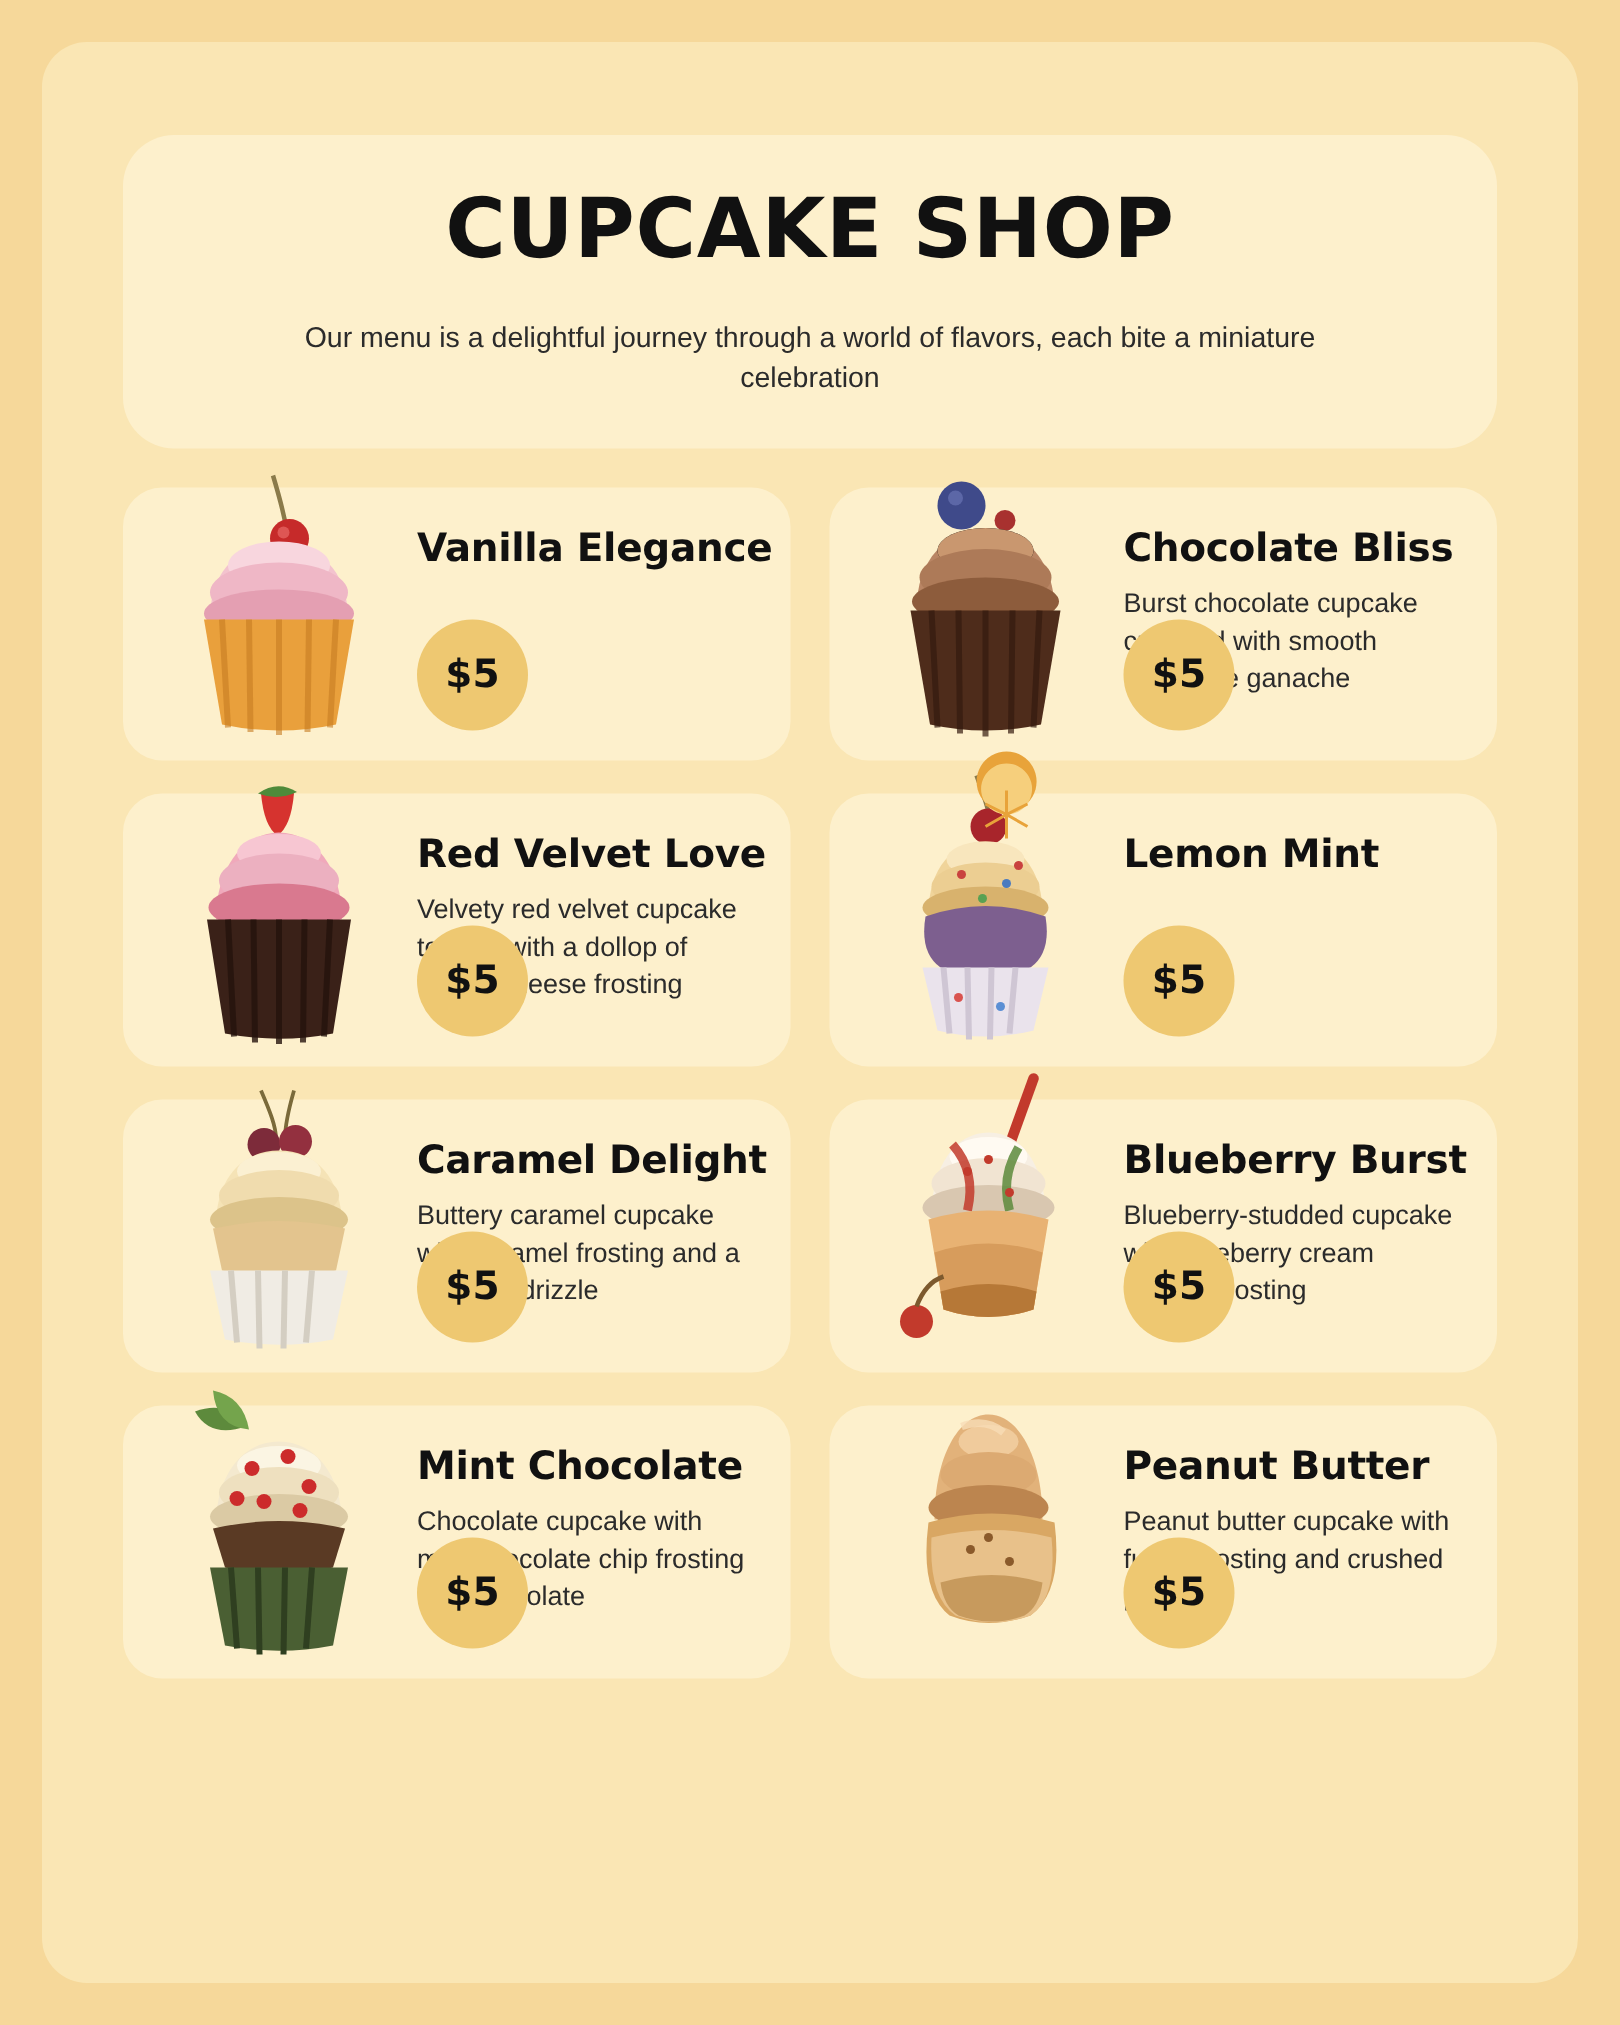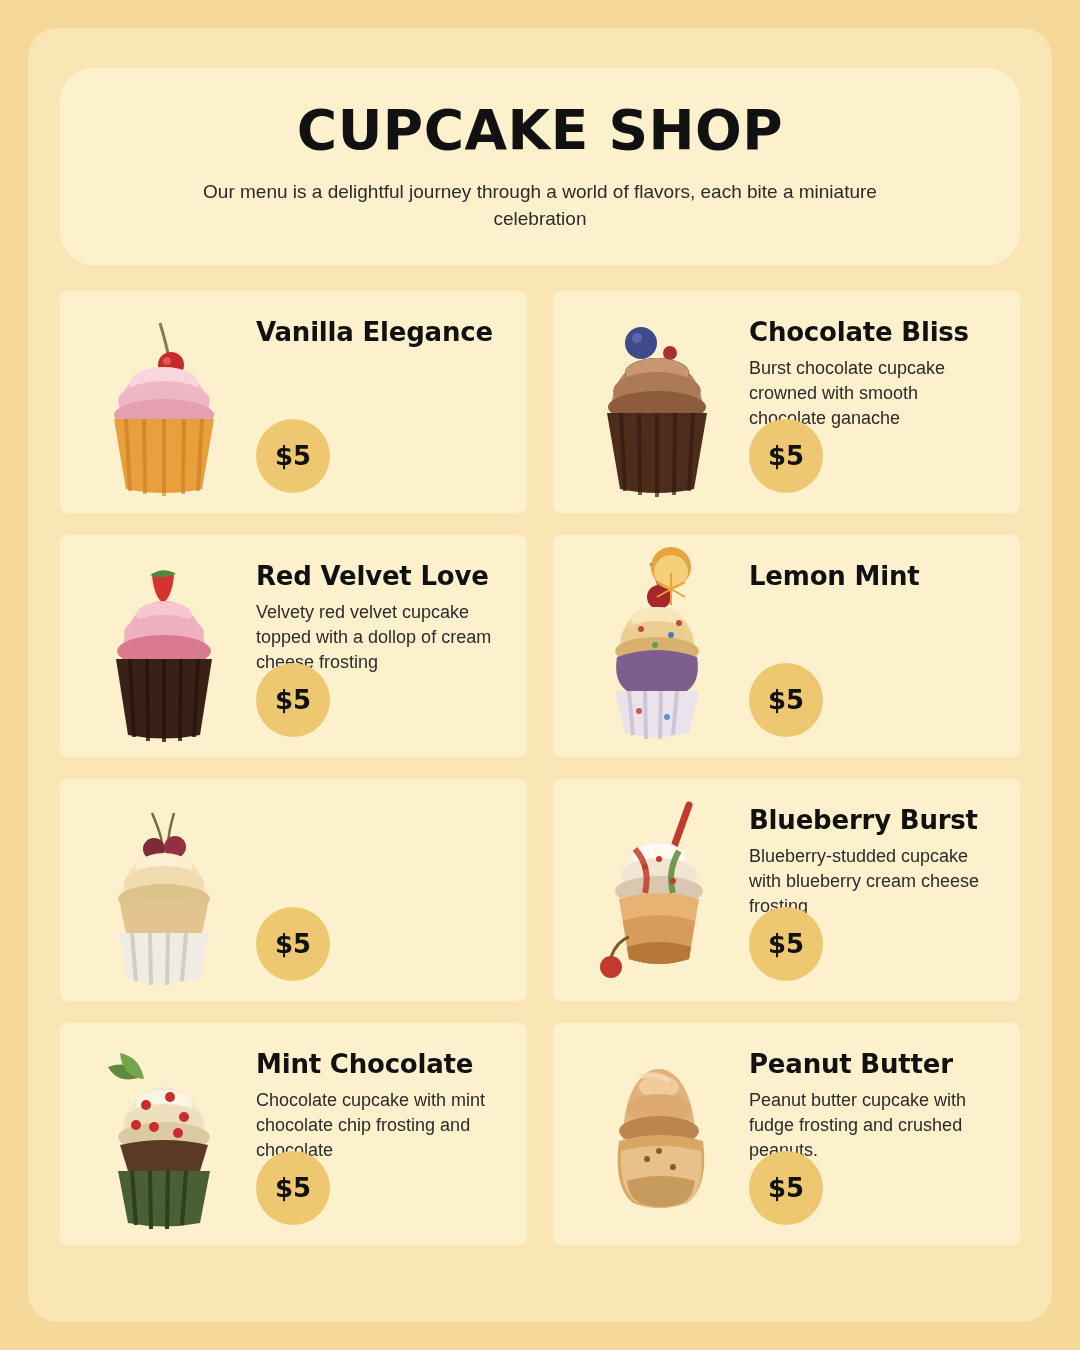--- a/index.html
+++ b/index.html
@@ -13,21 +13,21 @@
     font-family: "Liberation Sans", sans-serif;
     background: #f6d89a;
     overflow: hidden;
   }
 
   .page {
     position: relative;
     width: 1080px;
     height: 1350px;
     background: #f6d89a;
-    padding: 14px;
+    padding: 36px;
   }
 
   .inner-panel {
     position: absolute;
     left: 28px;
     top: 28px;
     width: 1024px;
     height: 1294px;
     background: #fae6b4;
     border-radius: 30px;
@@ -51,40 +51,40 @@
   .shop-title {
     font-family: "DejaVu Sans", sans-serif;
     font-weight: bold;
     font-size: 55px;
     letter-spacing: 0.5px;
     color: #111;
     line-height: 1.05;
   }
 
   .shop-subtitle {
-    margin: 18px auto 0 auto;
+    margin: 30px auto 0 auto;
     max-width: 700px;
     font-size: 19px;
     line-height: 1.45;
     color: #2b2b2b;
   }
 
   
   .menu-grid {
     display: grid;
     grid-template-columns: 1fr 1fr;
     gap: 22px 26px;
     margin: 26px 22px 0 22px;
   }
 
   .menu-card {
     position: relative;
     background: #fdf0cc;
-    border-radius: 8px;
-    height: 222px;
+    border-radius: 26px;
+    height: 182px;
     padding: 22px 22px 22px 20px;
   }
 
   .card-body {
     position: absolute;
     left: 196px;
     right: 22px;
     top: 26px;
   }
 
@@ -263,20 +263,24 @@
             <ellipse cx="90" cy="94" rx="40" ry="17" fill="#f0dcae"></ellipse>
             <ellipse cx="90" cy="110" rx="46" ry="15" fill="#dcc38a"></ellipse>
             <path d="M46 116 q44 -10 88 0 l-6 28 q-38 10 -76 0 Z" fill="#e3c48e"></path>
             <path d="M44 144 L136 144 L126 190 Q90 197 54 190 Z" fill="#f0ece4"></path>
             <path d="M58 144 L62 192" stroke="#d4cec2" stroke-width="4" fill="none"></path>
             <path d="M76 144 L77 196" stroke="#d4cec2" stroke-width="4" fill="none"></path>
             <path d="M94 144 L93 196" stroke="#d4cec2" stroke-width="4" fill="none"></path>
             <path d="M112 144 L108 192" stroke="#d4cec2" stroke-width="4" fill="none"></path>
           </svg>
         </div>
+        <div class="card-body">
+          <div class="item-name">Caramel Delight</div>
+          <div class="item-desc">Buttery caramel cupcake with caramel frosting and a  caramel drizzle</div>
+        </div>
         <div class="price-badge">$5</div>
       </div>
 
       <div class="menu-card">
         <div class="cupcake">
           <svg viewBox="0 0 180 198">
             <path d="M122 16 L104 66" stroke="#c23a2c" stroke-width="7" stroke-linecap="round" fill="none"></path>
             <path d="M54 108 C54 74 70 52 92 52 C114 52 130 74 130 108 Z" fill="#f7efe3"></path>
             <ellipse cx="92" cy="68" rx="26" ry="13" fill="#fffaf2"></ellipse>
             <ellipse cx="92" cy="86" rx="38" ry="17" fill="#f1e4d2"></ellipse>

